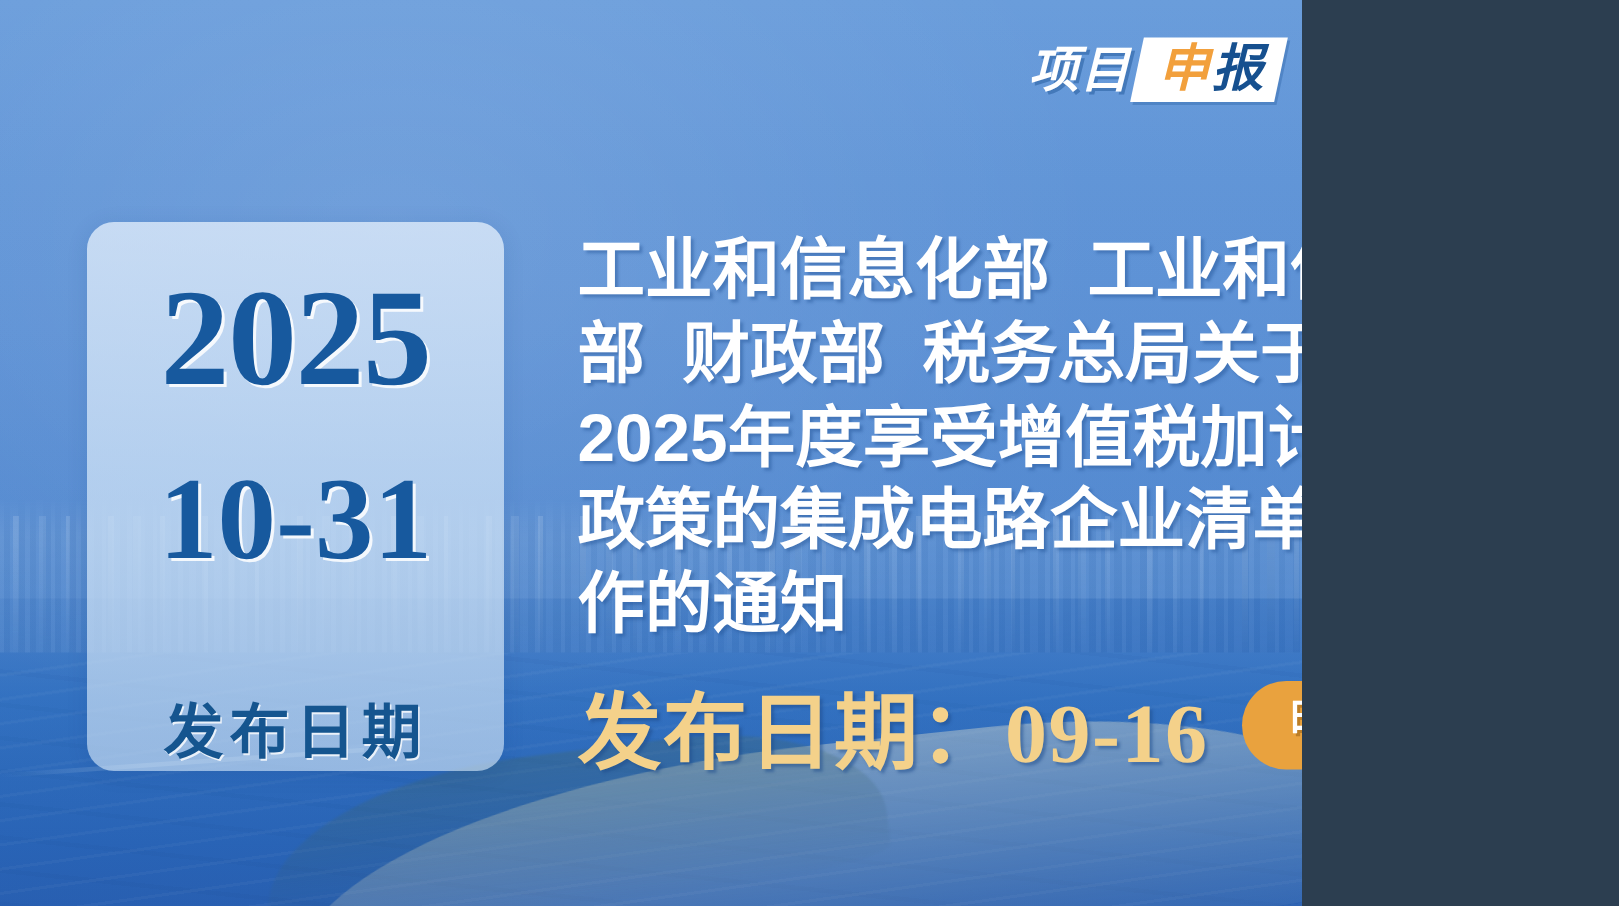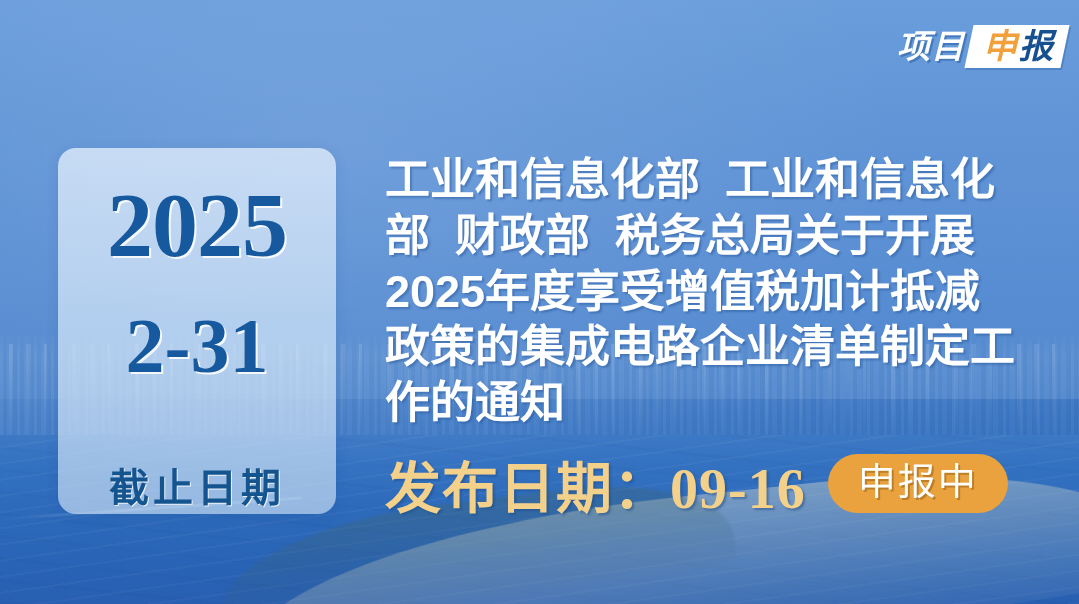--- a/index.html
+++ b/index.html
@@ -3,21 +3,21 @@
 <meta charset="utf-8">
 <title>项目申报</title>
 <style>
   html, body {
     margin: 0;
     padding: 0;
     background: #2c3e50;
   }
   .banner {
     position: relative;
-    width: 1079px;
+    width: 868px;
     height: 604px;
     overflow: hidden;
     font-family: "Liberation Sans", "DejaVu Sans", sans-serif;
     background: linear-gradient(170deg, #6397d9 0%, #5e92d6 22%, #4b84cf 48%, #3e7ac9 66%, #2f6cc0 84%, #2a67bc 100%);
     user-select: none;
   }
 
   
   .bg-layer { position: absolute; left: 0; top: 0; width: 100%; height: 100%; pointer-events: none; }
 
@@ -267,22 +267,22 @@
     <span class="logo-plate">
       <span class="logo-plate-inner">
         <span class="logo-accent">申</span>
         <span class="logo-tail">报</span>
       </span>
     </span>
   </div>
 
   <div class="deadline-card">
     <div class="deadline-year">2025</div>
-    <div class="deadline-day">2-31</div>
-    <div class="deadline-label">截止日期</div>
+    <div class="deadline-day">10-31</div>
+    <div class="deadline-label">发布日期</div>
   </div>
 
   <div class="content">
     <h1 class="notice-title">工业和信息化部  工业和信息化部  财政部  税务总局关于开展2025年度享受增值税加计抵减政策的集成电路企业清单制定工作的通知</h1>
     <div class="meta-row">
       <span class="publish-date">发布日期：09-16</span>
       <span class="status-badge">申报中</span>
     </div>
   </div>
 

